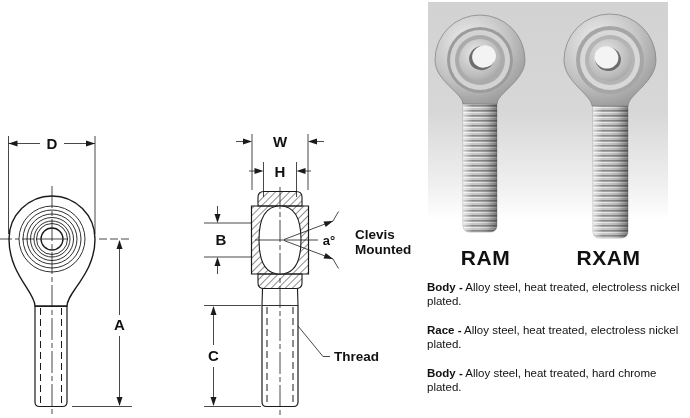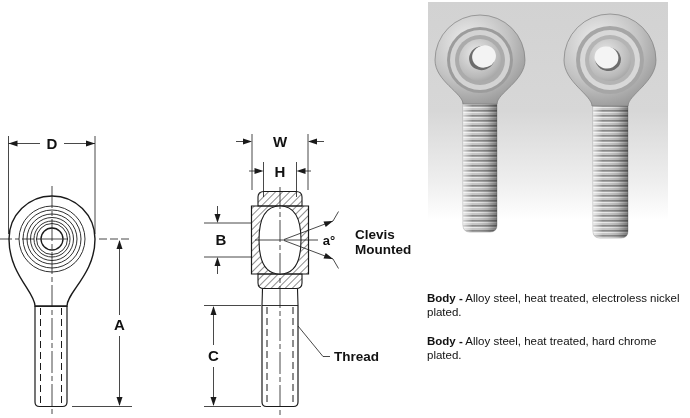--- a/index.html
+++ b/index.html
@@ -12,21 +12,21 @@
   .dim-label{font:bold 15px "Liberation Sans","DejaVu Sans",sans-serif;fill:#111;}
   .angle-label{font:bold 13px "Liberation Sans","DejaVu Sans",sans-serif;fill:#111;}
   .note-label{font:bold 13.5px "Liberation Sans","DejaVu Sans",sans-serif;fill:#111;}
   .photo-panel{position:absolute;left:424px;top:0;}
   .photo-labels{
     position:absolute;left:424px;top:246px;width:246px;display:flex;
   }
   .photo-labels span{
     flex:1;text-align:center;font-size:21px;font-weight:bold;letter-spacing:.5px;color:#111;
   }
-  .specs{position:absolute;left:427px;top:280px;width:259px;margin-top:11px;}
+  .specs{position:absolute;left:427px;top:280px;width:259px;}
   .specs p{margin:0 0 15px;font-size:11.5px;line-height:14px;color:#111;}
   .specs .term{font-weight:bold;}
 </style>
 </head>
 <body>
 
 <div class="canvas">
 
   <svg class="drawings" width="420" height="418" viewBox="0 0 420 418">
     <defs>
@@ -225,19 +225,24 @@
       <path d="M168,106 C168,95 140,82 140,60 A46,46 0 1 1 232,60 C232,82 204,95 204,106 Z" fill="url(#headG)" stroke="#7e7e7e" stroke-width="0.7"></path>
       <circle cx="186" cy="60" r="34" fill="#a6a6a6"></circle>
       <circle cx="186" cy="60" r="30" fill="#d8d8d8"></circle>
       <circle cx="186" cy="60" r="25" fill="#b4b4b4"></circle>
       <circle cx="186" cy="60" r="21" fill="url(#ballG)"></circle>
       <ellipse cx="184" cy="59" rx="13" ry="12" transform="rotate(15 184 59)" fill="#6d6d6d"></ellipse>
       <ellipse cx="182.5" cy="57.5" rx="12" ry="11" transform="rotate(15 182.5 57.5)" fill="#f4f4f4"></ellipse>
     </g>
   </svg>
 
+  <div class="photo-labels">
+    <span>RAM</span>
+    <span>RXAM</span>
+  </div>
 
   <div class="specs">
     <p><span class="term">Body -</span> <span>Alloy steel, heat treated, electroless nickel plated.</span></p>
+    <p><span class="term">Race -</span> <span>Alloy steel, heat treated, electroless nickel plated.</span></p>
     <p><span class="term">Body -</span> <span>Alloy steel, heat treated, hard chrome plated.</span></p>
   </div>
 
 </div>
 
 </body></html>

